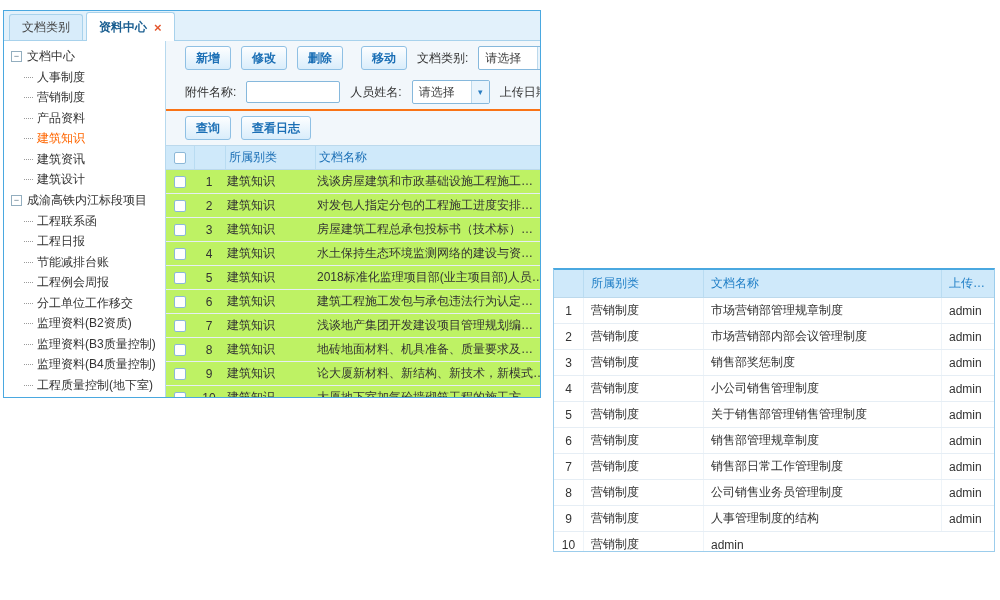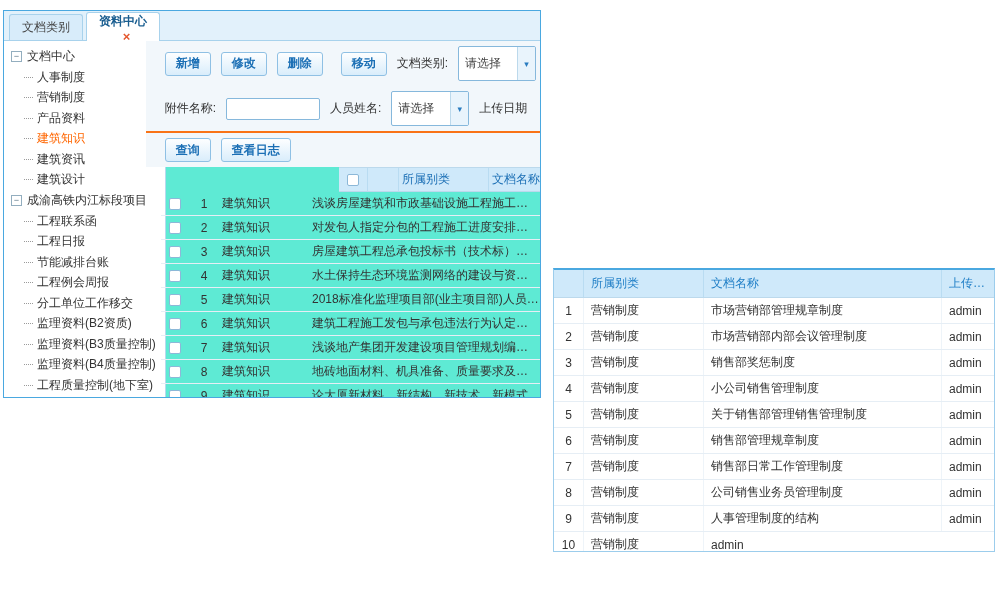--- a/index.html
+++ b/index.html
@@ -6,46 +6,46 @@
     font-family:"Liberation Sans","DejaVu Sans",sans-serif;font-size:12px;color:#333;}
 
   
   #left-panel{position:absolute;left:3px;top:10px;width:536px;height:386px;
     border:1px solid #4aa8e0;background:#fff;overflow:hidden;display:flex;flex-direction:column;}
   .tabbar{height:29px;background:#e2f1fb;border-bottom:1px solid #a8d2ec;display:flex;
     align-items:flex-end;padding-left:5px;flex:none;}
   .tab{height:25px;display:flex;align-items:center;padding:0 12px;font-size:12px;color:#444;
     border:1px solid #a8d2ec;border-bottom:none;background:#d8ecfa;margin-right:3px;
     border-radius:3px 3px 0 0;cursor:pointer;white-space:nowrap;}
-  .tab.active{background:#fff;color:#1a5e90;font-weight:bold;height:28px;margin-bottom:-1px;flex-direction:column;}
+  .tab.active{background:#fff;color:#1a5e90;font-weight:bold;height:28px;margin-bottom:-1px;}
   .tab .close{color:#e4572e;margin-left:7px;font-weight:bold;font-size:13px;line-height:1;}
 
   .panel-body{display:flex;flex:1;min-height:0;}
 
   
   .sidebar{width:154px;flex:none;border-right:1px solid #b7d9ee;padding:5px 0 0 7px;
     overflow:hidden;background:#fff;}
   .tree-root{display:flex;align-items:center;gap:5px;height:21px;white-space:nowrap;}
   .tree-toggle{width:9px;height:9px;flex:none;border:1px solid #93aebf;background:#fff;
     display:inline-flex;align-items:center;justify-content:center;font-size:9px;line-height:1;color:#5a7486;}
   .tree-item{display:flex;align-items:center;gap:4px;height:20.5px;padding-left:13px;white-space:nowrap;}
   .tree-dash{width:9px;flex:none;border-top:1px dotted #9a9a9a;}
   .tree-item.selected .tree-label{color:#ff6600;}
 
   
-  .content{flex:1;min-width:0;display:flex;flex-direction:column;background:#5eead4;align-items:flex-end;}
+  .content{flex:1;min-width:0;display:flex;flex-direction:column;background:#bef264;}
   .toolbar-wrap{background:#f2f7fb;flex:none;}
   .tb-row{display:flex;align-items:center;gap:10px;padding:5px 4px 5px 19px;white-space:nowrap;overflow:hidden;}
   .tb-row3{border-top:2px solid #f97316;}
   .btn{display:inline-flex;align-items:center;justify-content:center;height:24px;padding:0 10px;
     background:linear-gradient(#fdfeff,#d9edfb);border:1px solid #8fc0e4;border-radius:3px;
     color:#1b6fb5;font-size:12px;font-weight:bold;font-family:inherit;cursor:pointer;flex:none;}
   .btn-move{margin-left:8px;}
   .lbl{color:#333;flex:none;}
-  .select{width:78px;height:35px;box-sizing:border-box;background:#fff;border:1px solid #86b8dc;
+  .select{width:78px;height:24px;box-sizing:border-box;background:#fff;border:1px solid #86b8dc;
     border-radius:2px;display:inline-flex;align-items:center;justify-content:space-between;
     padding-left:6px;color:#444;cursor:pointer;flex:none;overflow:hidden;}
   .select .arrow{width:17px;height:100%;background:#e9f4fc;border-left:1px solid #bcd9ec;
     display:flex;align-items:center;justify-content:center;color:#2a7cc0;font-size:9px;flex:none;}
   .input{width:94px;height:22px;box-sizing:border-box;border:1px solid #86b8dc;border-radius:2px;
     background:#fff;flex:none;font-family:inherit;font-size:12px;padding:0 4px;}
 
   
   .thead{display:flex;align-items:center;height:23px;background:#cfe9fa;color:#1b6fb5;
     border-top:1px solid #bcd9ec;border-bottom:1px solid #bcd9ec;flex:none;}

